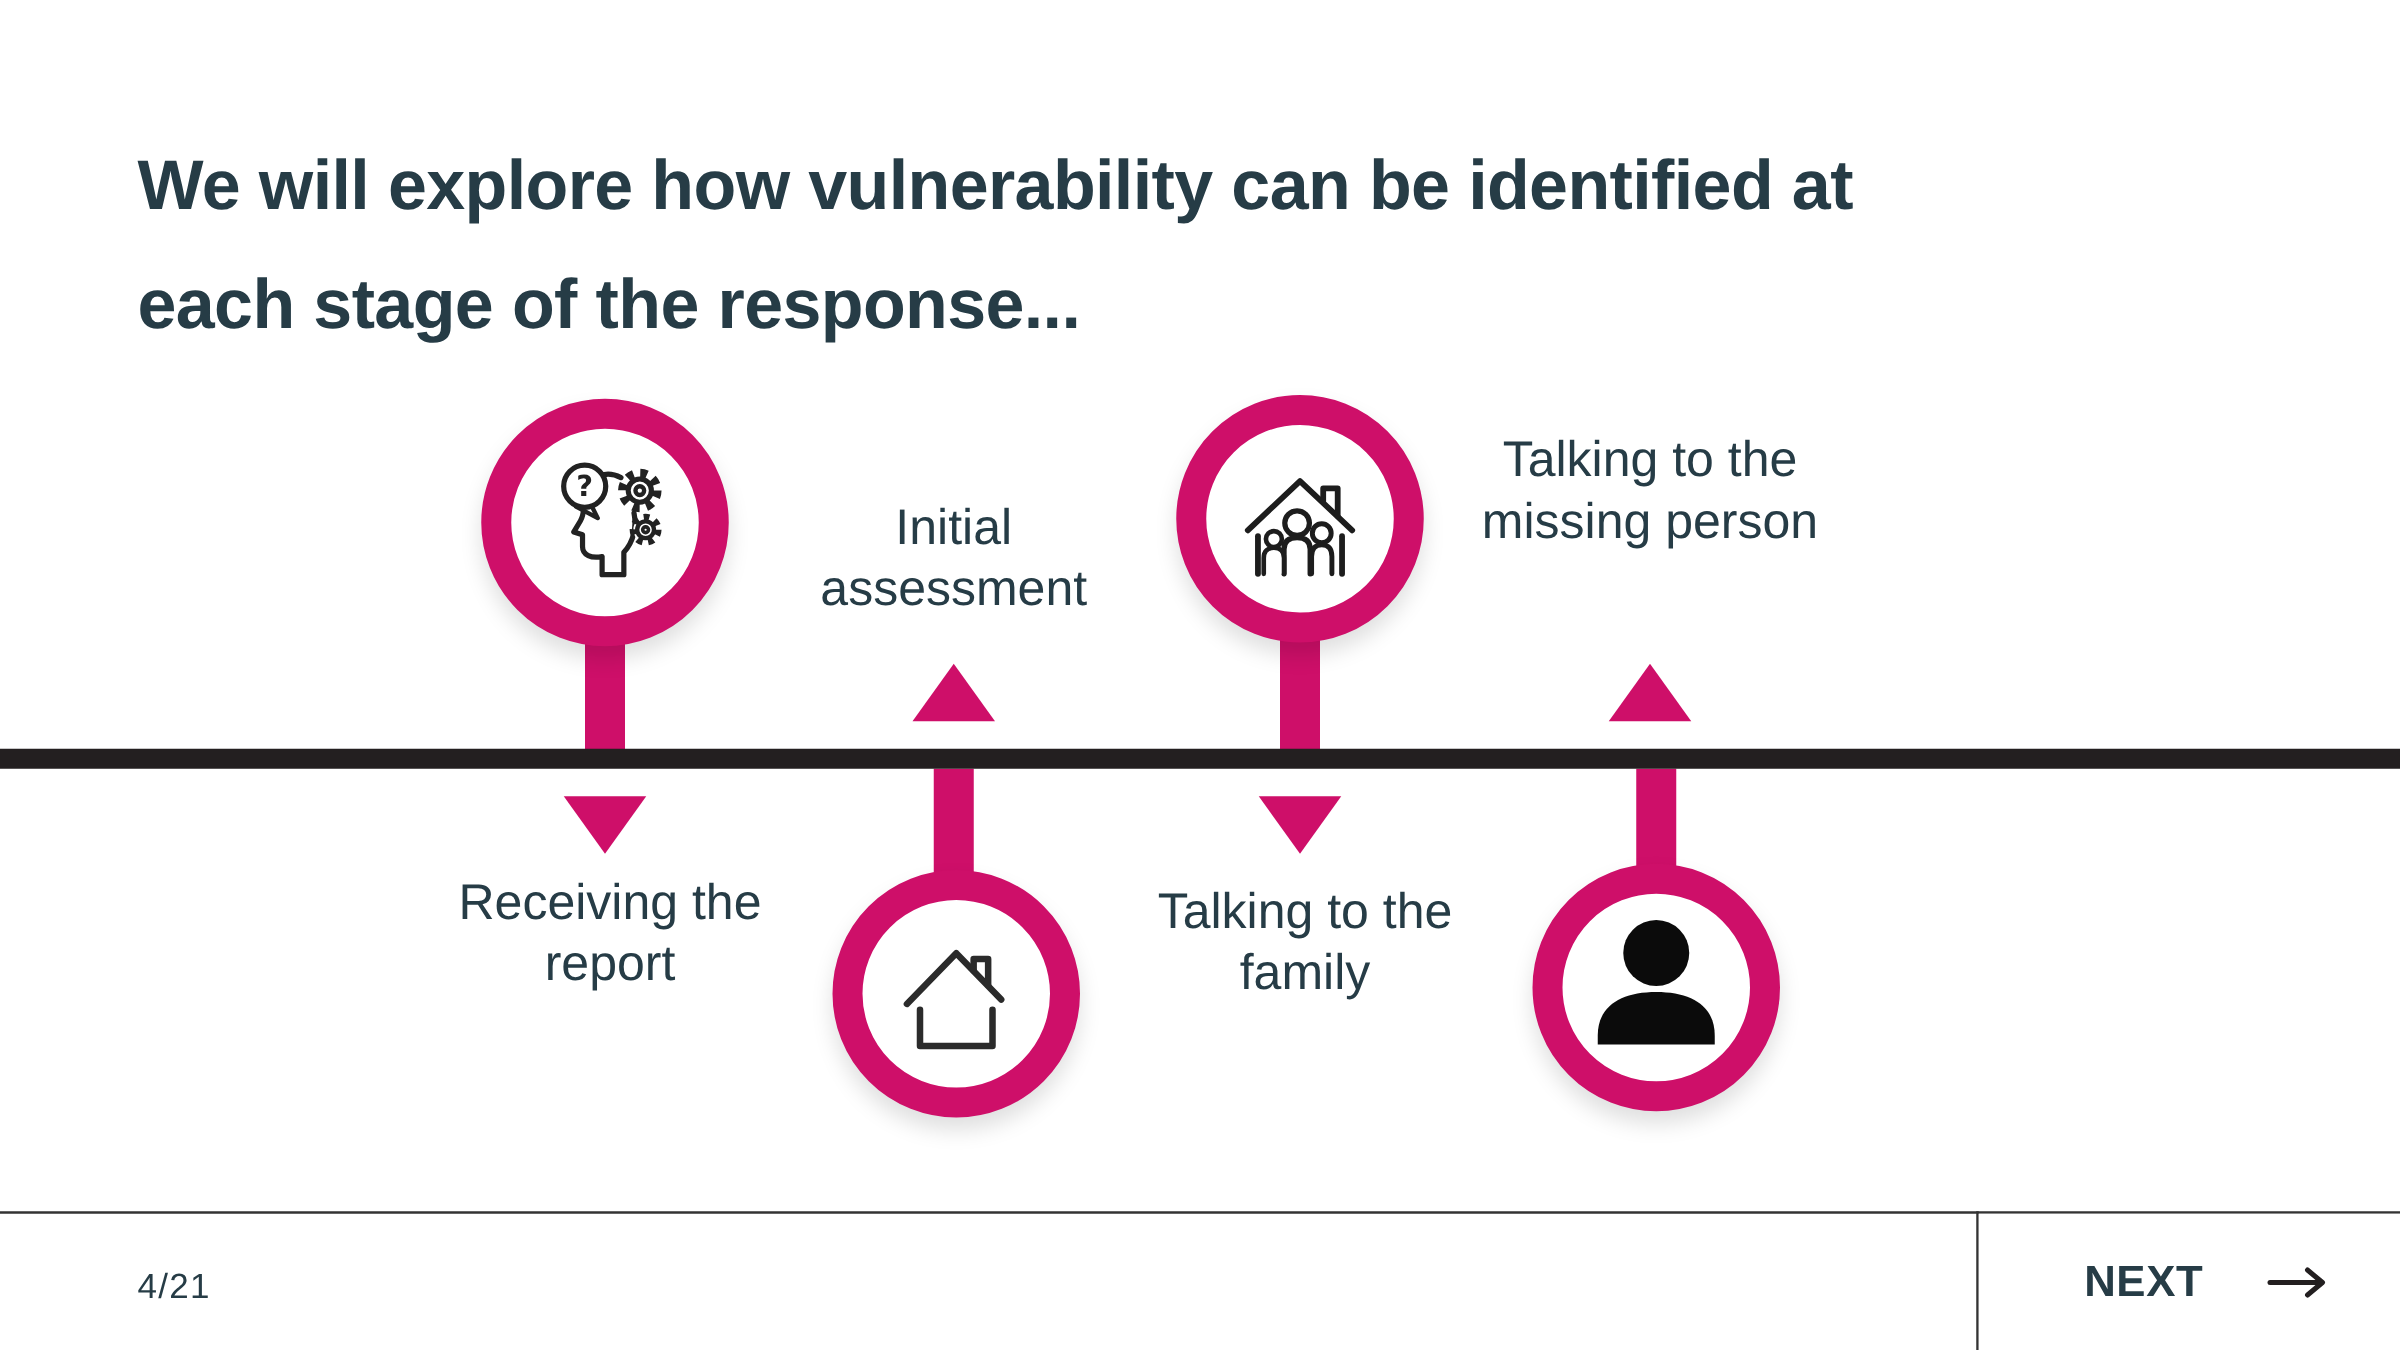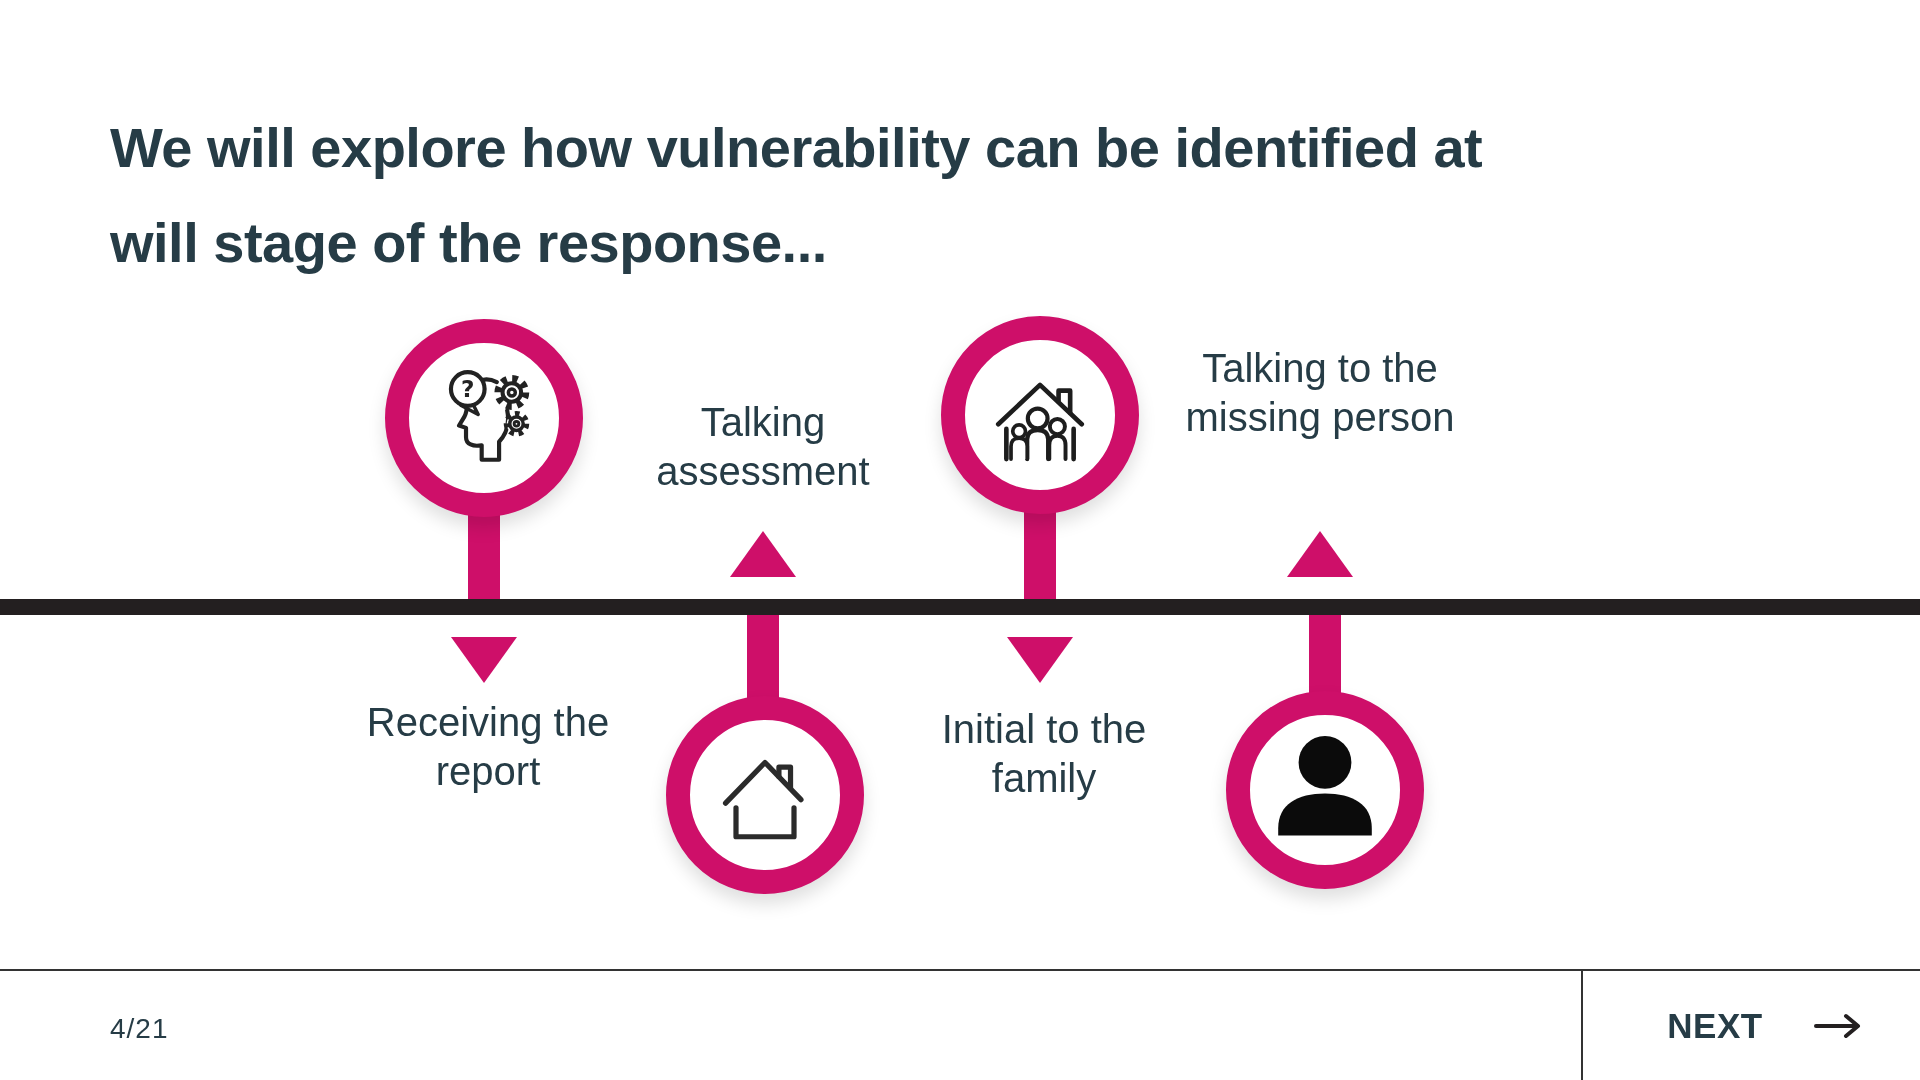--- a/index.html
+++ b/index.html
@@ -62,21 +62,21 @@
   .icon-svg { display:block; }
 </style>
 </head>
 <body>
 
 <div id="slide">
 
   
   <div class="page-title">
     <div>We will explore how vulnerability can be identified at</div>
-    <div>will stage of the response...</div>
+    <div>each stage of the response...</div>
   </div>
 
   
   <div class="timeline-axis"></div>
 
   
   <div class="stage">
     <div class="stem" style="left:468px; top:440px; height:160px"></div>
     <div class="circle" style="left:385px; top:319px">
       <svg class="icon-svg" width="116" height="116" viewBox="0 0 100 100">
@@ -91,21 +91,21 @@
         <circle cx="78" cy="55" r="5.8" fill="#ffffff" stroke="#222222" stroke-width="3"></circle>
         <circle cx="78" cy="55" r="2" fill="none" stroke="#222222" stroke-width="2.5"></circle>
       </svg>
     </div>
     <div class="tri-down" style="left:451px; top:637px"></div>
     <div class="stage-label" style="left:348px; top:698px; width:280px">Receiving the report</div>
   </div>
 
   
   <div class="stage">
-    <div class="stage-label" style="left:633px; top:398px; width:260px">Talking assessment</div>
+    <div class="stage-label" style="left:633px; top:398px; width:260px">Initial assessment</div>
     <div class="tri-up" style="left:730px; top:531px"></div>
     <div class="stem" style="left:747px; top:615px; height:120px"></div>
     <div class="circle" style="left:666px; top:696px">
       <svg class="icon-svg" width="116" height="116" viewBox="0 0 100 100">
         <path d="M16 57 L50 22 L81 54" fill="none" stroke="#2b2b2b" stroke-width="4.5" stroke-linecap="round" stroke-linejoin="round"></path>
         <path d="M62 34 L62 26 L72 26 L72 44" fill="none" stroke="#2b2b2b" stroke-width="4.5" stroke-linecap="round" stroke-linejoin="round"></path>
         <path d="M25 61 L25 86 L75 86 L75 61" fill="none" stroke="#2b2b2b" stroke-width="4.5" stroke-linecap="round" stroke-linejoin="round"></path>
       </svg>
     </div>
   </div>
@@ -121,21 +121,21 @@
         <path d="M79 62 L79 88" fill="none" stroke="#1d1d1d" stroke-width="4" stroke-linecap="round"></path>
         <circle cx="48" cy="53" r="8.5" fill="#ffffff" stroke="#1d1d1d" stroke-width="3.6"></circle>
         <path d="M39 88 L39 71 C39 65 43 63 48 63 C53 63 57 65 57 71 L57 88" fill="#ffffff" stroke="#1d1d1d" stroke-width="3.6" stroke-linecap="round" stroke-linejoin="round"></path>
         <circle cx="65" cy="60" r="6.5" fill="#ffffff" stroke="#1d1d1d" stroke-width="3.4"></circle>
         <path d="M58 88 L58 76 C58 70 61 68 65 68 C69 68 72 70 72 76 L72 88" fill="#ffffff" stroke="#1d1d1d" stroke-width="3.4" stroke-linecap="round" stroke-linejoin="round"></path>
         <circle cx="32" cy="64" r="5.5" fill="#ffffff" stroke="#1d1d1d" stroke-width="3.2"></circle>
         <path d="M25 88 L25 77 C25 72 28 70 32 70 C36 70 39 72 39 77 L39 88" fill="#ffffff" stroke="#1d1d1d" stroke-width="3.2" stroke-linecap="round" stroke-linejoin="round"></path>
       </svg>
     </div>
     <div class="tri-down" style="left:1007px; top:637px"></div>
-    <div class="stage-label" style="left:904px; top:705px; width:280px">Initial to the family</div>
+    <div class="stage-label" style="left:904px; top:705px; width:280px">Talking to the family</div>
   </div>
 
   
   <div class="stage">
     <div class="stage-label" style="left:1155px; top:344px; width:330px">Talking to the missing person</div>
     <div class="tri-up" style="left:1287px; top:531px"></div>
     <div class="stem" style="left:1309px; top:615px; height:120px"></div>
     <div class="circle" style="left:1226px; top:691px">
       <svg class="icon-svg" width="120" height="120" viewBox="0 0 100 100">
         <circle cx="50" cy="27" r="22" fill="#0b0b0b"></circle>

